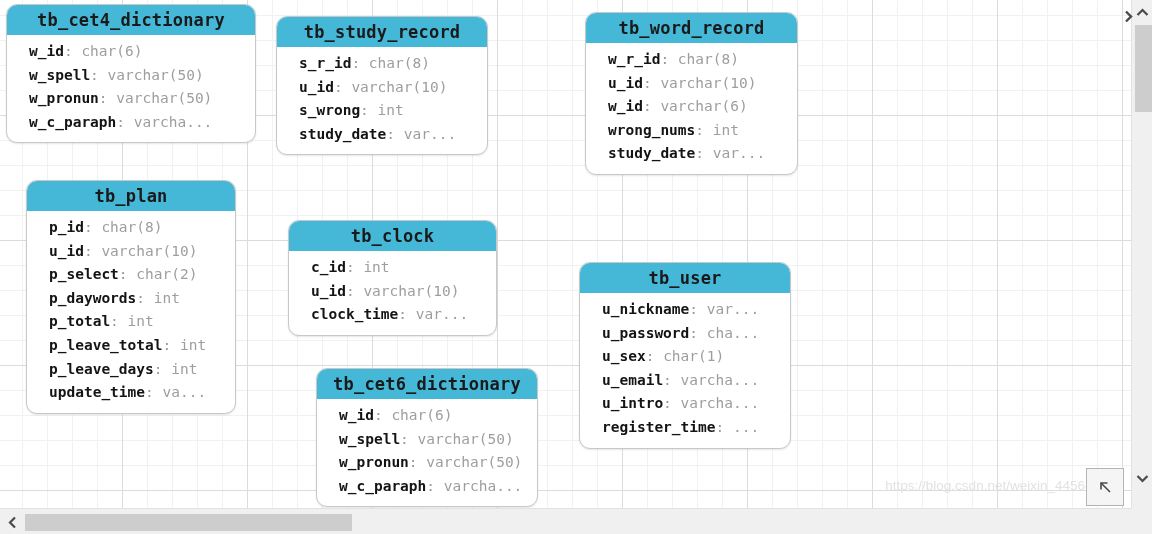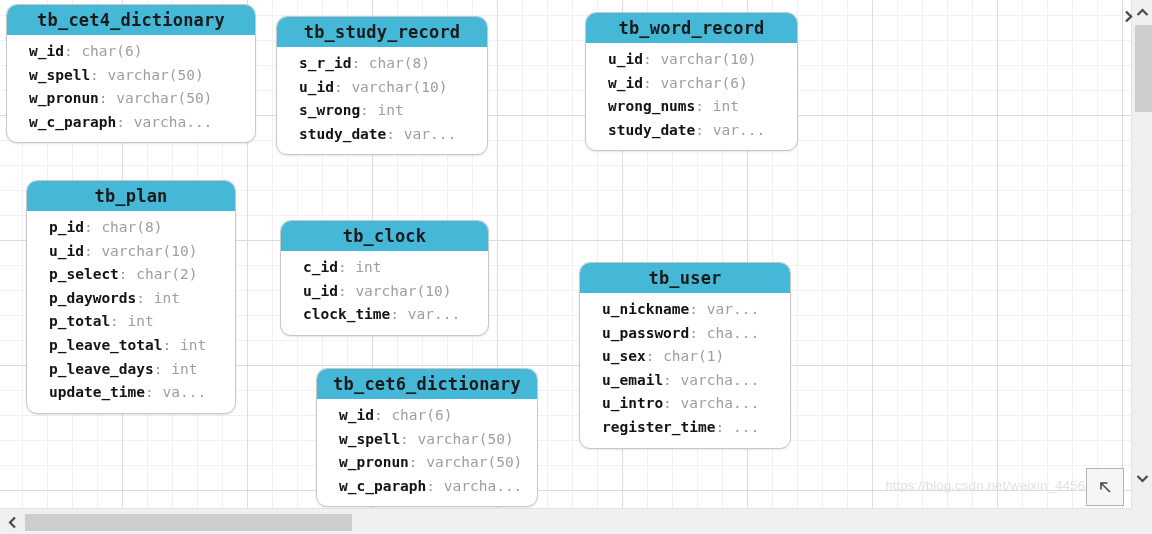--- a/index.html
+++ b/index.html
@@ -181,40 +181,41 @@
           <div class="entity-body">
             <div class="field"><span class="field-name">s_r_id</span><span class="field-colon">: </span><span class="field-type">char(8)</span></div>
             <div class="field"><span class="field-name">u_id</span><span class="field-colon">: </span><span class="field-type">varchar(10)</span></div>
             <div class="field"><span class="field-name">s_wrong</span><span class="field-colon">: </span><span class="field-type">int</span></div>
             <div class="field"><span class="field-name">study_date</span><span class="field-colon">: </span><span class="field-type">var...</span></div>
           </div>
         </div>
         <div class="entity" style="left: 585px; top: 12px; width: 213px;">
           <div class="entity-header">tb_word_record</div>
           <div class="entity-body">
+            <div class="field"><span class="field-name">w_r_id</span><span class="field-colon">: </span><span class="field-type">char(8)</span></div>
             <div class="field"><span class="field-name">u_id</span><span class="field-colon">: </span><span class="field-type">varchar(10)</span></div>
             <div class="field"><span class="field-name">w_id</span><span class="field-colon">: </span><span class="field-type">varchar(6)</span></div>
             <div class="field"><span class="field-name">wrong_nums</span><span class="field-colon">: </span><span class="field-type">int</span></div>
             <div class="field"><span class="field-name">study_date</span><span class="field-colon">: </span><span class="field-type">var...</span></div>
           </div>
         </div>
         <div class="entity" style="left: 26px; top: 180px; width: 210px;">
           <div class="entity-header">tb_plan</div>
           <div class="entity-body">
             <div class="field"><span class="field-name">p_id</span><span class="field-colon">: </span><span class="field-type">char(8)</span></div>
             <div class="field"><span class="field-name">u_id</span><span class="field-colon">: </span><span class="field-type">varchar(10)</span></div>
             <div class="field"><span class="field-name">p_select</span><span class="field-colon">: </span><span class="field-type">char(2)</span></div>
             <div class="field"><span class="field-name">p_daywords</span><span class="field-colon">: </span><span class="field-type">int</span></div>
             <div class="field"><span class="field-name">p_total</span><span class="field-colon">: </span><span class="field-type">int</span></div>
             <div class="field"><span class="field-name">p_leave_total</span><span class="field-colon">: </span><span class="field-type">int</span></div>
             <div class="field"><span class="field-name">p_leave_days</span><span class="field-colon">: </span><span class="field-type">int</span></div>
             <div class="field"><span class="field-name">update_time</span><span class="field-colon">: </span><span class="field-type">va...</span></div>
           </div>
         </div>
-        <div class="entity" style="left: 280px; top: 220px; width: 209px;">
+        <div class="entity" style="left: 288px; top: 220px; width: 209px;">
           <div class="entity-header">tb_clock</div>
           <div class="entity-body">
             <div class="field"><span class="field-name">c_id</span><span class="field-colon">: </span><span class="field-type">int</span></div>
             <div class="field"><span class="field-name">u_id</span><span class="field-colon">: </span><span class="field-type">varchar(10)</span></div>
             <div class="field"><span class="field-name">clock_time</span><span class="field-colon">: </span><span class="field-type">var...</span></div>
           </div>
         </div>
         <div class="entity" style="left: 579px; top: 262px; width: 212px;">
           <div class="entity-header">tb_user</div>
           <div class="entity-body">

